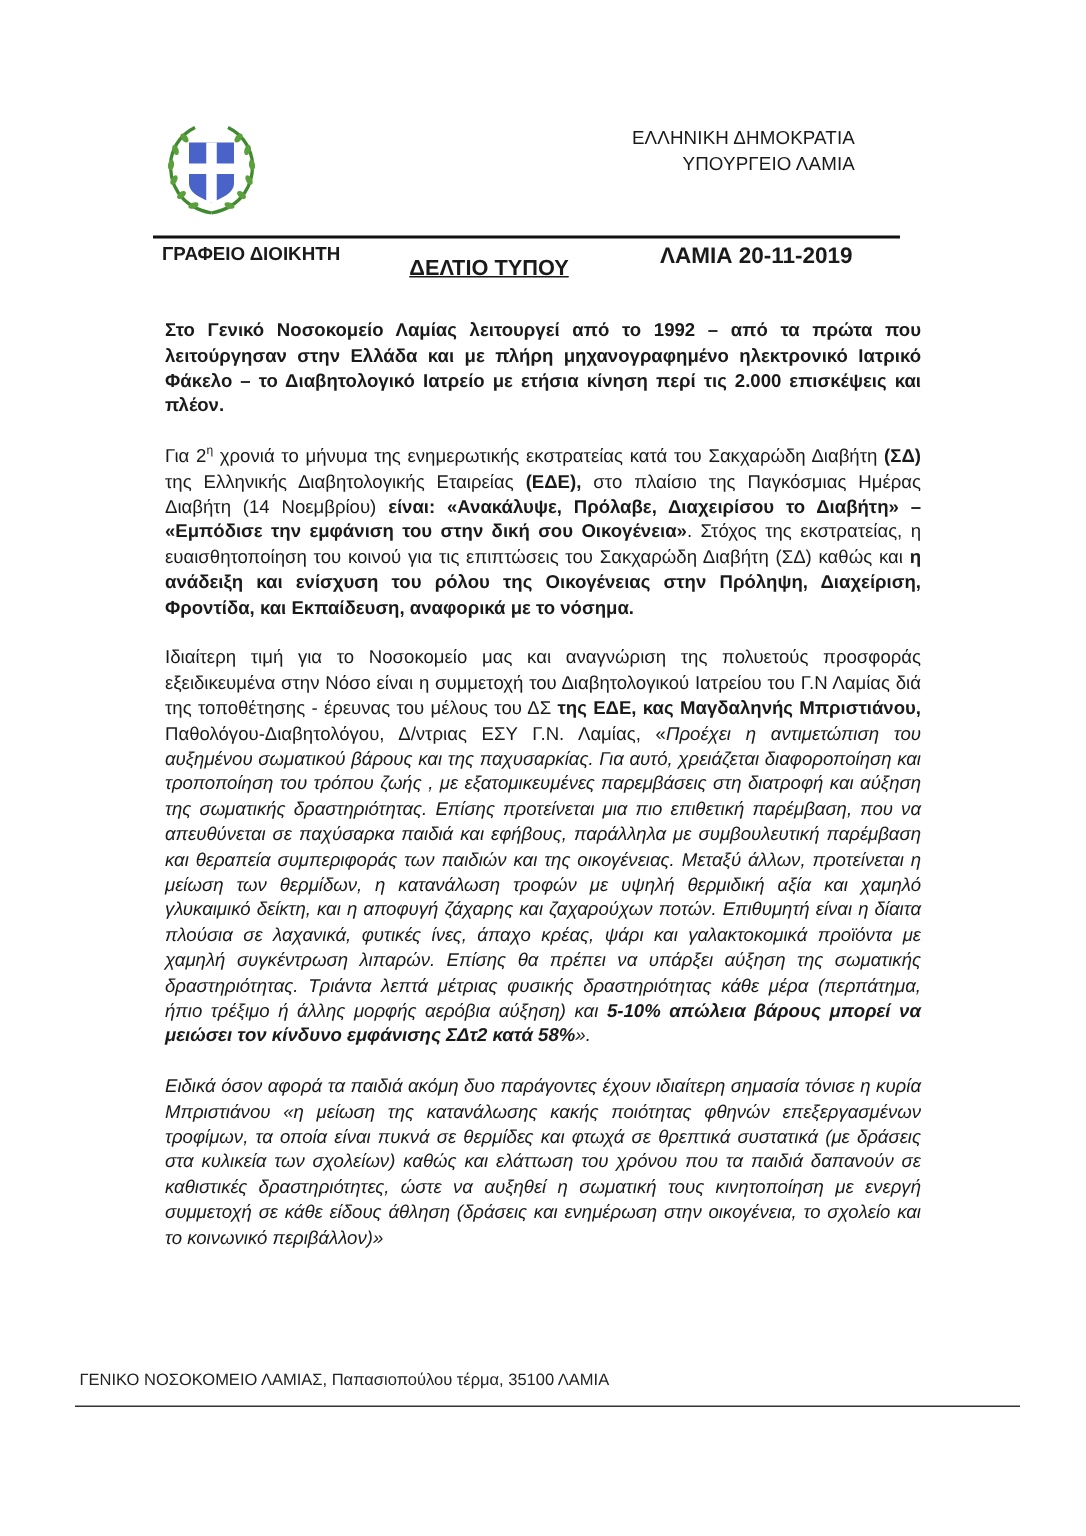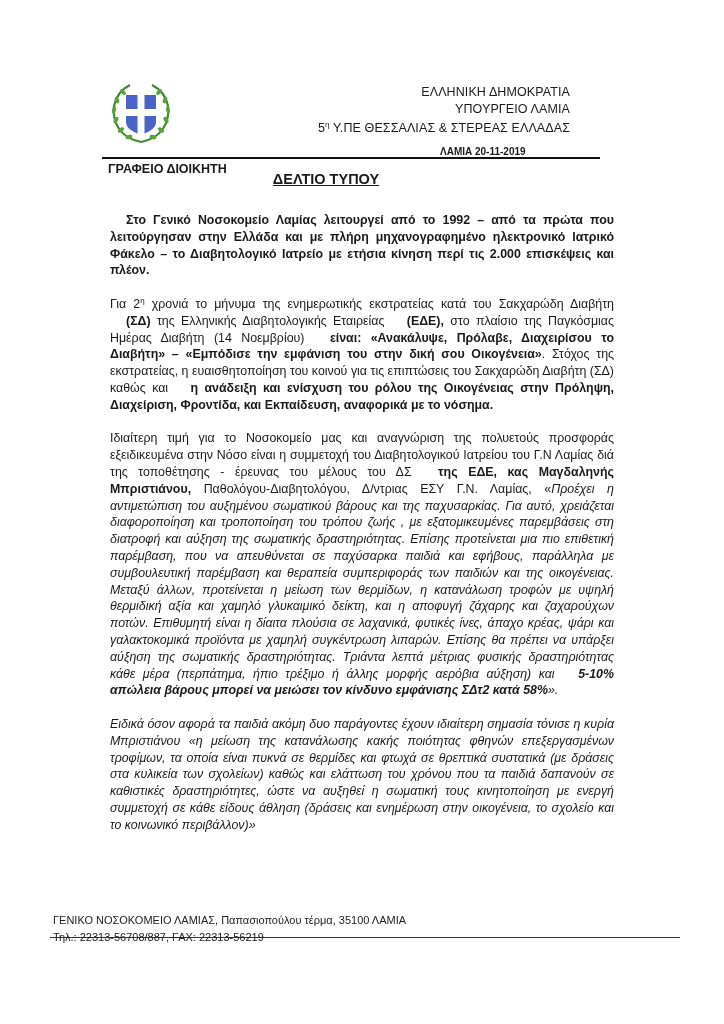--- a/index.html
+++ b/index.html
@@ -12,32 +12,32 @@
   .gov-header {
     position: absolute; left: 230px; width: 340px; top: 84px;
     text-align: right; font-size: 12.5px; line-height: 16.5px; letter-spacing: 0.1px;
   }
   .gov-header sup { font-size: 8px; }
   .header-rule {
     position: absolute; left: 102px; width: 498px; top: 157px;
     border-top: 2.5px solid #111;
   }
   .office { position: absolute; left: 108px; top: 162px; font-size: 12.5px; font-weight: bold; }
-  .date { position: absolute; left: 440px; top: 146px; font-size: 10px; font-weight: bold; }
+  .date { position: absolute; left: 440px; top: 162px; font-size: 15px; font-weight: bold; }
   .doc-title {
     position: absolute; left: 0; width: 652px; top: 171px; text-align: center;
     font-size: 14.5px; font-weight: bold; text-decoration: underline;
   }
   .body-text {
     position: absolute; left: 110px; width: 504px; top: 212px;
     font-size: 12.4px; line-height: 16.8px; text-align: justify;
   }
   .body-text p { margin: 0 0 16.8px 0; }
   .body-text sup { font-size: 8px; line-height: 0; }
-  b { font-weight: bold; margin-left: 16px; }
+  b { font-weight: bold; }
   i { }
   .footer-rule {
     position: absolute; left: 50px; width: 630px; top: 937px;
     border-top: 1px solid #333;
   }
   .footer {
     position: absolute; left: 53px; top: 912px; font-size: 11px; line-height: 16.5px;
     color: #222;
   }
 </style>
@@ -66,21 +66,20 @@
     </g>
     <path d="M18 15 H48 V42 C48 49 40 52 33 55 C26 52 18 49 18 42 Z" fill="#4a63c9"></path>
     <rect x="29.5" y="15" width="7" height="40" fill="#ffffff"></rect>
     <rect x="18" y="29" width="30" height="7" fill="#ffffff"></rect>
   </svg>
 </div>
 
 <div class="gov-header">
   <div>ΕΛΛΗΝΙΚΗ ΔΗΜΟΚΡΑΤΙΑ</div>
   <div>ΥΠΟΥΡΓΕΙΟ ΛΑΜΙΑ</div>
-  <div><span>5</span><sup>η</sup> <span>Υ.ΠΕ ΘΕΣΣΑΛΙΑΣ &amp; ΣΤΕΡΕΑΣ ΕΛΛΑΔΑΣ</span></div>
 </div>
 
 <div class="header-rule"></div>
 
 <div class="office">ΓΡΑΦΕΙΟ ΔΙΟΙΚΗΤΗ</div>
 <div class="date">ΛΑΜΙΑ  20-11-2019</div>
 <div class="doc-title">ΔΕΛΤΙΟ ΤΥΠΟΥ</div>
 
 <div class="body-text">
   <p><b>Στο Γενικό Νοσοκομείο Λαμίας λειτουργεί από το 1992 – από τα πρώτα που λειτούργησαν στην Ελλάδα και με πλήρη μηχανογραφημένο ηλεκτρονικό Ιατρικό Φάκελο – το Διαβητολογικό Ιατρείο με ετήσια κίνηση περί τις 2.000 επισκέψεις και πλέον.</b></p>
@@ -89,14 +88,13 @@
 
 
   <p><span>Ιδιαίτερη τιμή για το Νοσοκομείο μας και αναγνώριση της πολυετούς προσφοράς εξειδικευμένα στην Νόσο είναι η συμμετοχή του Διαβητολογικού Ιατρείου του Γ.Ν Λαμίας διά της τοποθέτησης - έρευνας του μέλους του ΔΣ </span><b>της ΕΔΕ, κας Μαγδαληνής Μπριστιάνου,</b><span> Παθολόγου-Διαβητολόγου, Δ/ντριας ΕΣΥ Γ.Ν. Λαμίας, «</span><i>Προέχει η αντιμετώπιση του αυξημένου σωματικού βάρους και της παχυσαρκίας. Για αυτό, χρειάζεται διαφοροποίηση και τροποποίηση του τρόπου ζωής , με εξατομικευμένες παρεμβάσεις στη διατροφή και αύξηση της σωματικής δραστηριότητας. Επίσης προτείνεται μια πιο επιθετική παρέμβαση, που να απευθύνεται σε παχύσαρκα παιδιά και εφήβους, παράλληλα με συμβουλευτική παρέμβαση και θεραπεία συμπεριφοράς των παιδιών και της οικογένειας. Μεταξύ άλλων, προτείνεται η μείωση των θερμίδων, η κατανάλωση τροφών με υψηλή θερμιδική αξία και χαμηλό γλυκαιμικό δείκτη, και η αποφυγή ζάχαρης και ζαχαρούχων ποτών. Επιθυμητή είναι η δίαιτα πλούσια σε λαχανικά, φυτικές ίνες, άπαχο κρέας, ψάρι και γαλακτοκομικά προϊόντα με χαμηλή συγκέντρωση λιπαρών. Επίσης θα πρέπει να υπάρξει αύξηση της σωματικής δραστηριότητας. Τριάντα λεπτά μέτριας φυσικής δραστηριότητας κάθε μέρα (περπάτημα, ήπιο τρέξιμο ή άλλης μορφής αερόβια αύξηση) και </i><b><i>5-10% απώλεια βάρους μπορεί να μειώσει τον κίνδυνο εμφάνισης ΣΔτ2 κατά 58%</i></b><i>».</i></p>
 
   <p><i>Ειδικά όσον αφορά τα παιδιά ακόμη δυο παράγοντες έχουν ιδιαίτερη σημασία τόνισε η κυρία Μπριστιάνου «η μείωση της κατανάλωσης κακής ποιότητας φθηνών επεξεργασμένων τροφίμων, τα οποία είναι πυκνά σε θερμίδες και φτωχά σε θρεπτικά συστατικά (με δράσεις στα κυλικεία των σχολείων) καθώς και ελάττωση του χρόνου που τα παιδιά δαπανούν σε καθιστικές δραστηριότητες, ώστε να αυξηθεί η σωματική τους κινητοποίηση με ενεργή συμμετοχή σε κάθε είδους άθληση (δράσεις και ενημέρωση στην οικογένεια, το σχολείο και το κοινωνικό περιβάλλον)»</i></p>
 </div>
 
 <div class="footer-rule"></div>
 <div class="footer">
   <div>ΓΕΝΙΚΟ ΝΟΣΟΚΟΜΕΙΟ ΛΑΜΙΑΣ, Παπασιοπούλου τέρμα, 35100 ΛΑΜΙΑ</div>
-  <div>Τηλ.: 22313-56708/887,  FAX: 22313-56219</div>
 </div>
 
 </body></html>

